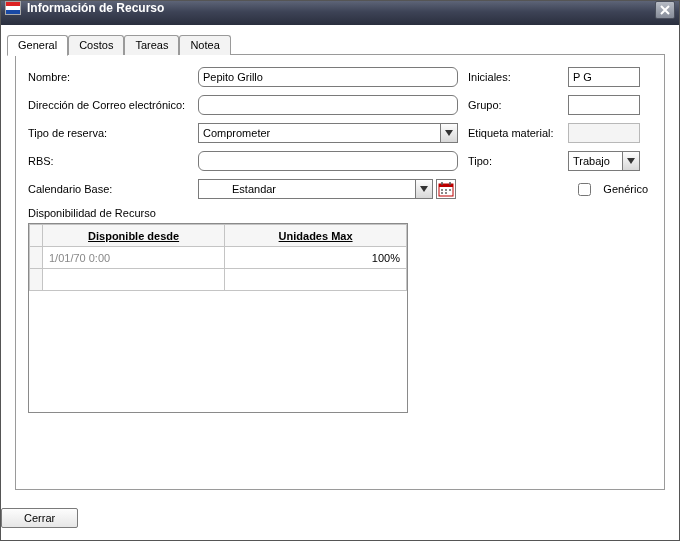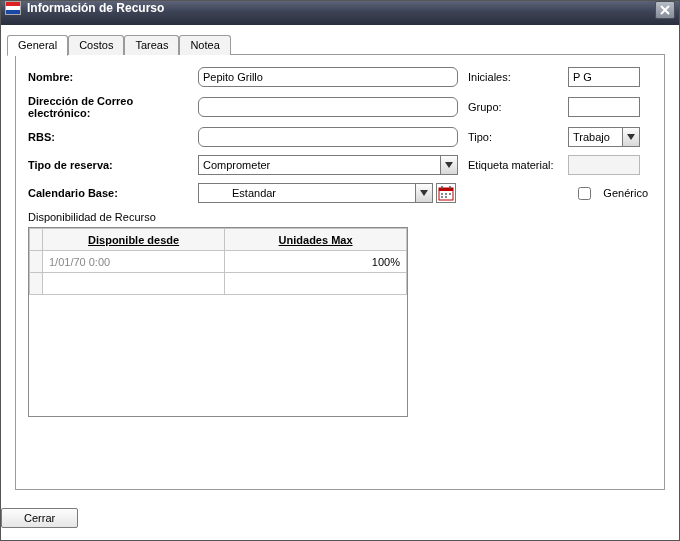--- a/index.html
+++ b/index.html
@@ -93,21 +93,20 @@
     position:relative;
   }
   .form-row {
     display:flex;
     align-items:center;
     margin-bottom:8px;
   }
   .lbl-left {
     width:170px;
     text-align:left;
-    font-weight:bold;
   }
   .inp {
     border:1px solid #7a7a7a;
     height:20px;
     padding:1px 4px;
     font-family:inherit;
     font-size:11px;
     background:#fff;
   }
   .inp-main { width:260px;border-radius:6px; }
@@ -235,45 +234,45 @@
     </div>
 
     <div class="form-row">
       <span class="lbl-left">Dirección de Correo electrónico:</span>
       <input class="inp inp-main" value="" style="">
       <span class="lbl-right">Grupo:</span>
       <input class="inp inp-sm" value="" style="">
     </div>
 
     <div class="form-row">
+      <span class="lbl-left">Tipo de reserva:</span>
+      <span class="select-wrap">
+        <input class="inp" style="width: 242px;" value="Comprometer">
+        <span class="dd-btn">
+          <svg viewBox="0 0 8 6">
+              <path d="M0 0 L8 0 L4 6 Z" fill="#333"></path>
+            </svg>
+        </span>
+      </span>
+      <span class="lbl-right">Etiqueta material:</span>
+      <span class="readonly-box"></span>
+    </div>
+
+    <div class="form-row">
       <span class="lbl-left">RBS:</span>
       <input class="inp inp-main" value="" style="">
       <span class="lbl-right">Tipo:</span>
       <span class="select-wrap">
         <input class="inp" style="width: 54px;" value="Trabajo">
         <span class="dd-btn">
           <svg viewBox="0 0 8 6">
               <path d="M0 0 L8 0 L4 6 Z" fill="#333"></path>
             </svg>
         </span>
       </span>
-    </div>
-
-    <div class="form-row">
-      <span class="lbl-left">Tipo de reserva:</span>
-      <span class="select-wrap">
-        <input class="inp" style="width: 242px;" value="Comprometer">
-        <span class="dd-btn">
-          <svg viewBox="0 0 8 6">
-              <path d="M0 0 L8 0 L4 6 Z" fill="#333"></path>
-            </svg>
-        </span>
-      </span>
-      <span class="lbl-right">Etiqueta material:</span>
-      <span class="readonly-box"></span>
     </div>
 
     <div class="form-row">
       <span class="lbl-left">Calendario Base:</span>
       <span class="select-wrap">
         <input class="inp" style="width: 217px; padding-left: 33px;" value="Estandar">
         <span class="dd-btn">
           <svg viewBox="0 0 8 6">
               <path d="M0 0 L8 0 L4 6 Z" fill="#333"></path>
             </svg>

